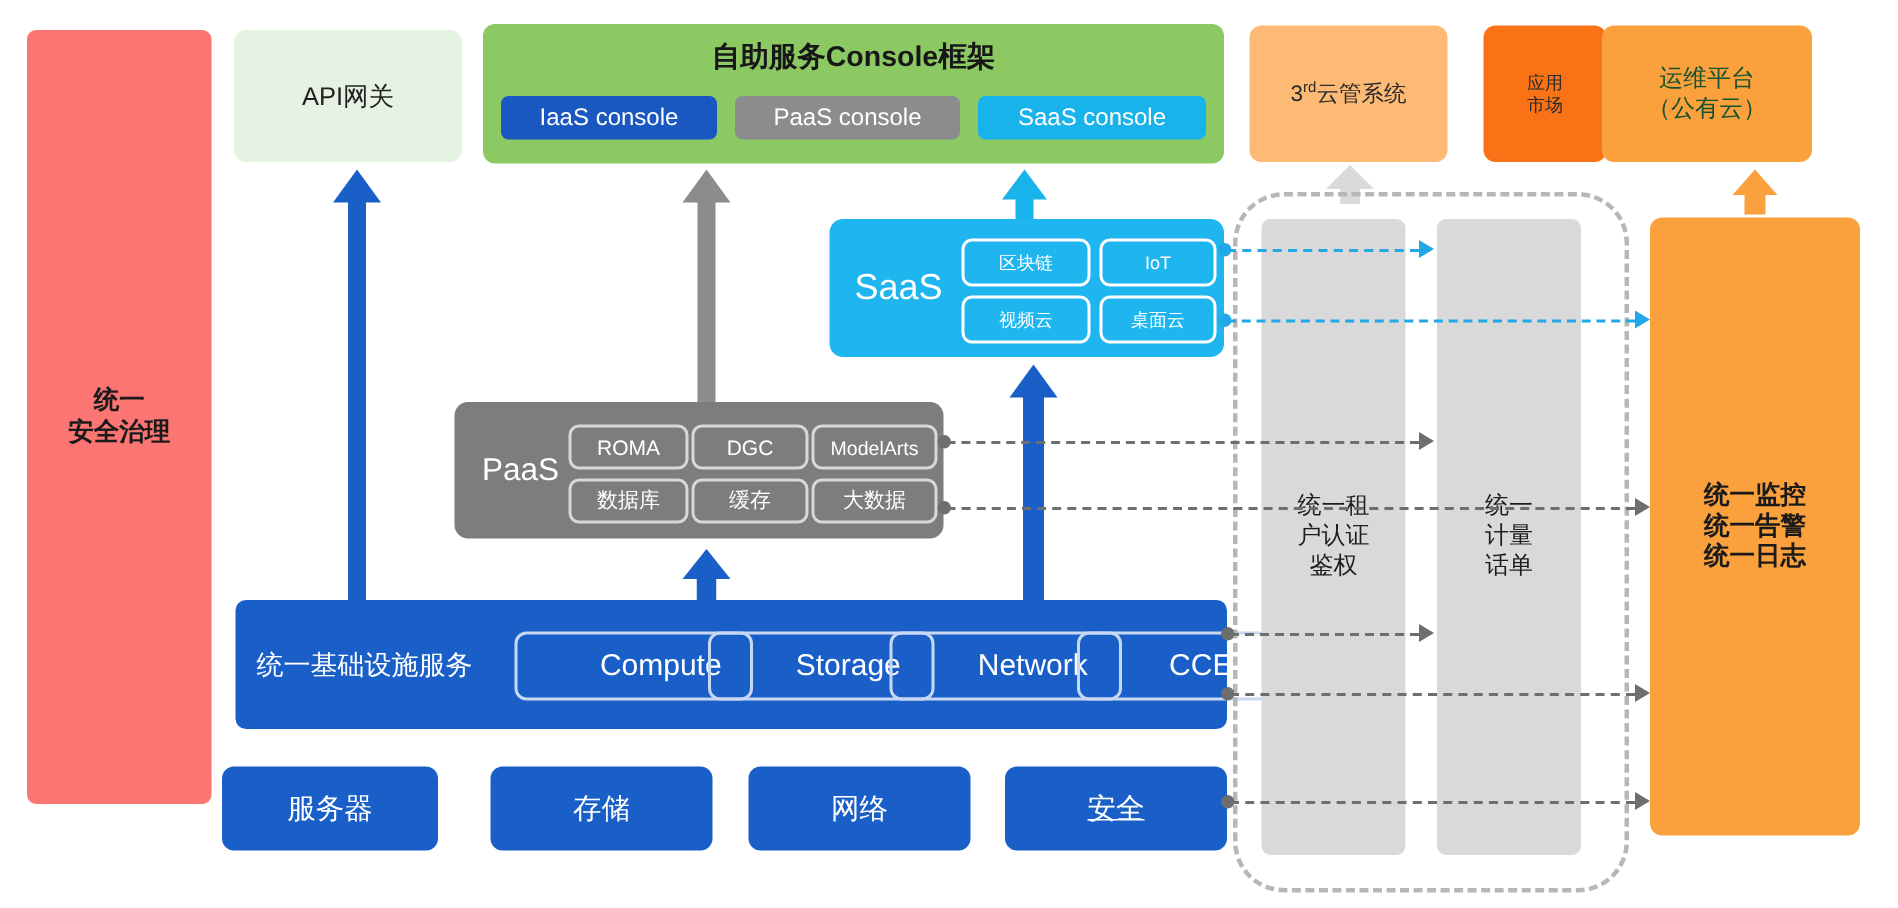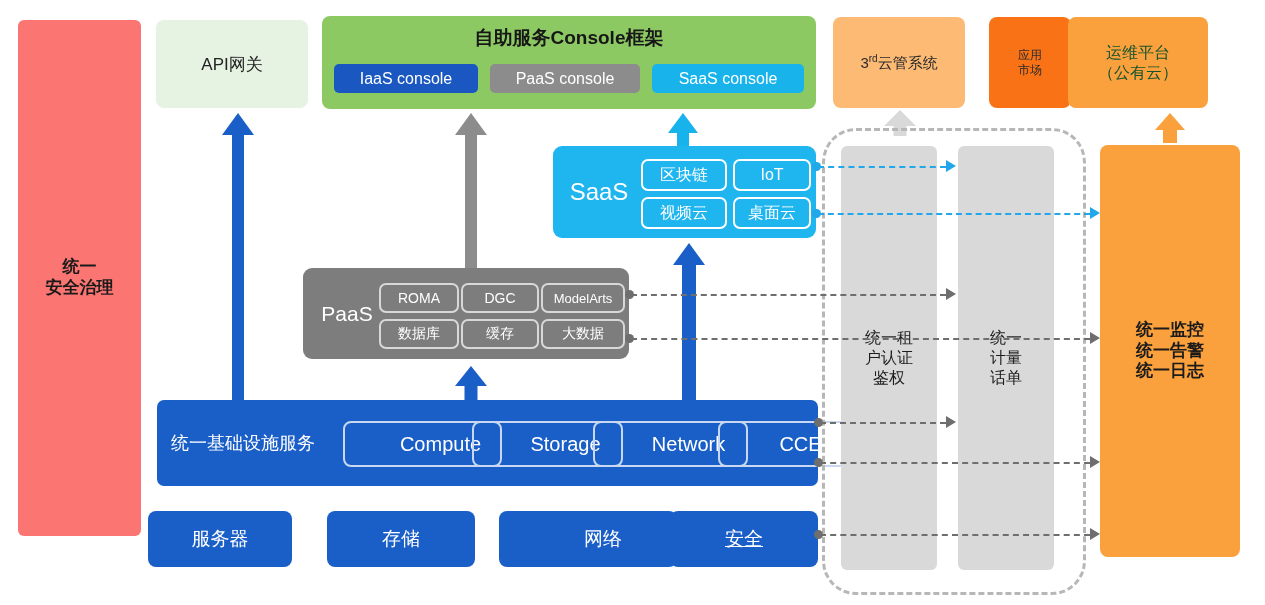--- a/index.html
+++ b/index.html
@@ -78,21 +78,21 @@
     background:#1fb6ef;border-radius:9px;display:block;
   }
   #saas-label{
     position:absolute;left:10px;top:0;height:92px;width:72px;
     display:flex;align-items:center;justify-content:center;
     color:#fff;font-size:24px;
   }
   .saas-chip{
     position:absolute;height:28px;border-radius:7px;
     border:2px solid #ffffff;display:flex;align-items:center;justify-content:center;
-    color:#ffffff;font-size:16px;white-space:nowrap;
+    color:#ffffff;font-size:12px;white-space:nowrap;
   }
   #saas-blockchain{left:88px;top:13px;width:82px;}
   #saas-iot{left:180px;top:13px;width:74px;}
   #saas-video{left:88px;top:51px;width:82px;}
   #saas-desktop{left:180px;top:51px;width:74px;}
 
   
   #paas-layer{
     left:303px;top:268px;width:326px;height:91px;
     background:#7d7d7d;border-radius:9px;display:block;
@@ -135,21 +135,21 @@
 
   
   .hw-box{
     position:absolute;top:511px;height:56px;
     background:#1a5fc8;border-radius:8px;
     display:flex;align-items:center;justify-content:center;
     color:#ffffff;font-size:19px;
   }
   #hw-server{left:148px;width:144px;}
   #hw-storage{left:327px;width:148px;}
-  #hw-network{left:499px;width:148px;padding-left:30px;}
+  #hw-network{left:499px;width:148px;}
   #hw-security{left:670px;width:148px;text-decoration:underline;}
 
   
   #shared-container{
     position:absolute;left:822px;top:128px;width:264px;height:467px;
     border:3px dashed #b7b7b7;border-radius:34px;box-sizing:border-box;
   }
   .gray-col{
     position:absolute;width:96px;background:#d9d9d9;border-radius:6px;
     display:flex;align-items:center;justify-content:center;

